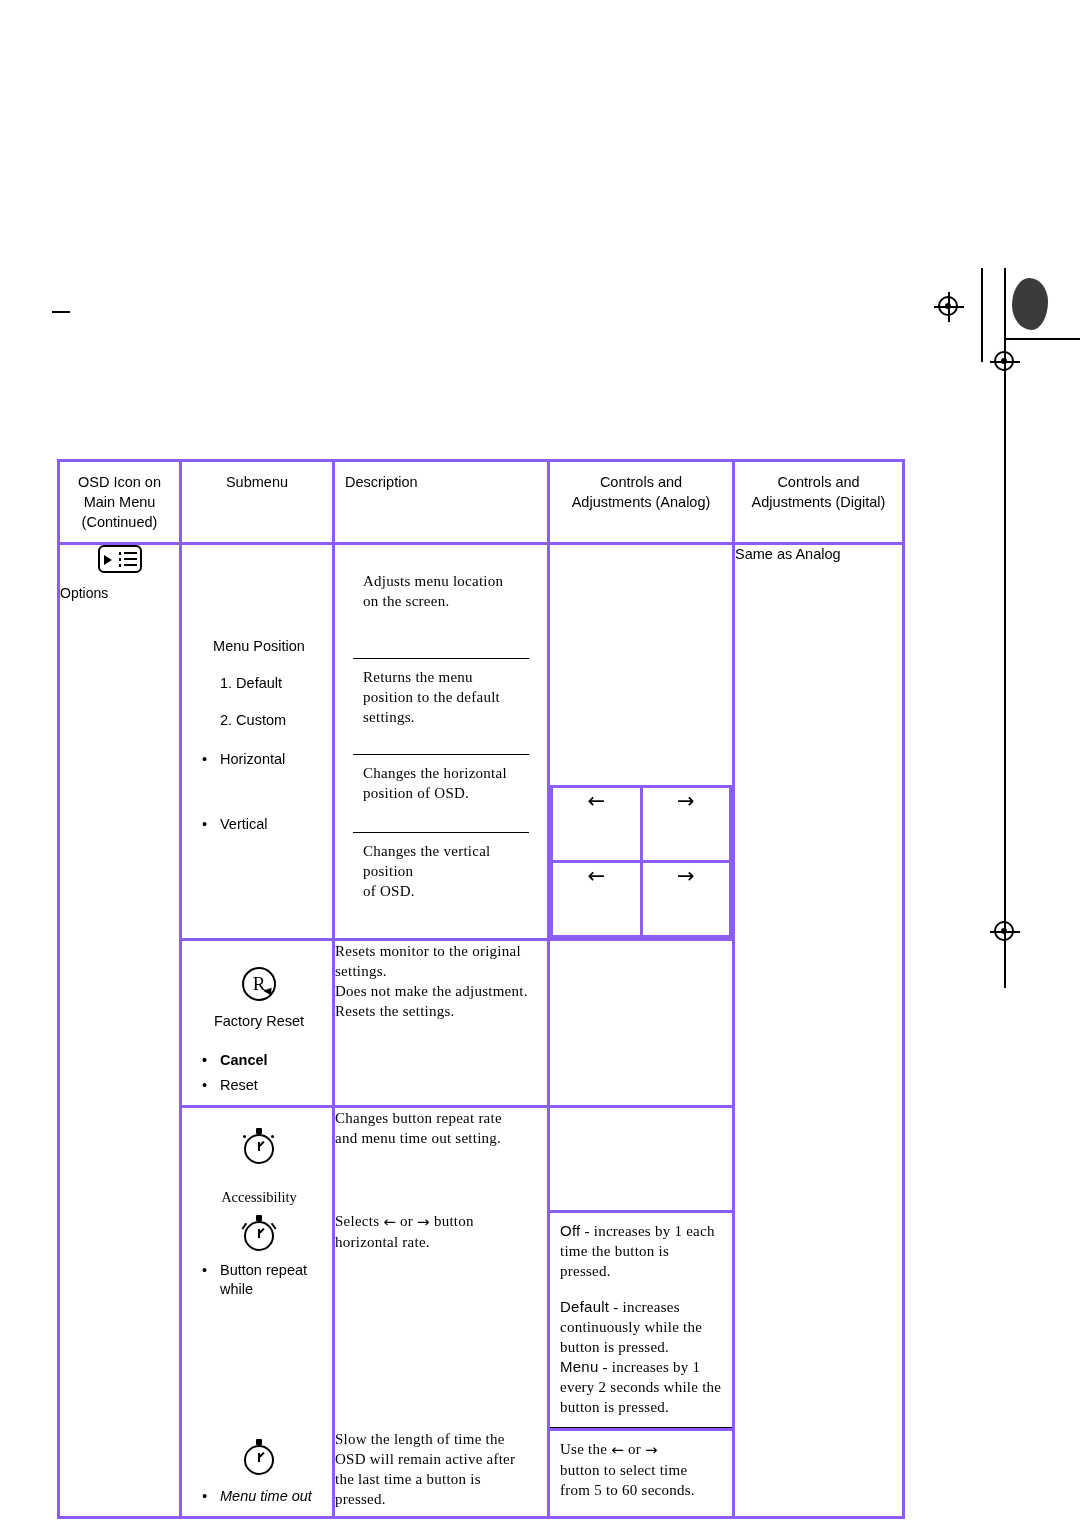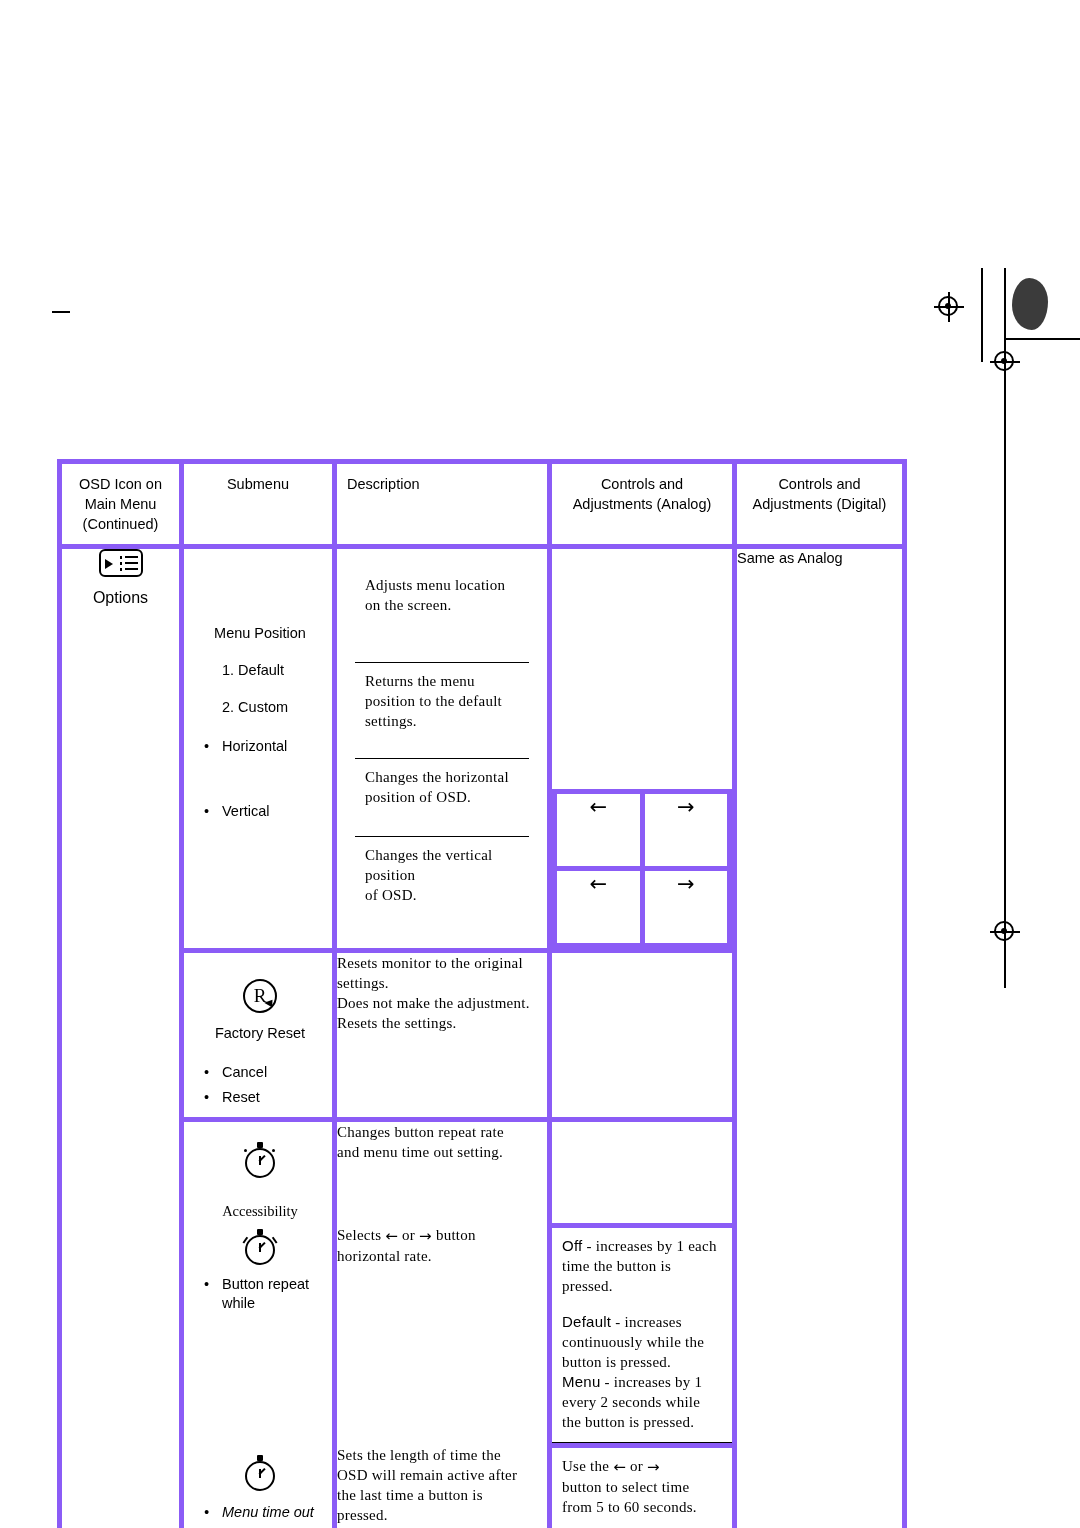--- a/index.html
+++ b/index.html
@@ -66,21 +66,21 @@
   
   #osd-table {
     position: absolute;
     left: 57px;
     top: 459px;
     width: 845px;
     border-collapse: collapse;
     table-layout: fixed;
   }
   #osd-table td, #osd-table th {
-    border: 5px solid #8b5cf6;
+    border: 3px solid #8b5cf6;
     vertical-align: top;
     padding: 0;
   }
   .hdr {
     text-align: center;
     font-size: 14.5px;
     line-height: 20px;
     padding: 10px 4px 10px 4px !important;
     font-family: "Liberation Sans", sans-serif;
     font-weight: normal;
@@ -89,22 +89,22 @@
     font-family: "Liberation Sans", sans-serif;
     font-size: 14.5px;
     line-height: 19px;
   }
 
   .icon-cell {
     text-align: center;
     padding-top: 14px;
   }
   .icon-label {
-    text-align: center;
-    font-size: 16px;
+    text-align: left;
+    font-size: 14px;
     margin-top: 8px;
     font-family: "Liberation Sans", sans-serif;
   }
 
   
   .sub-block { padding: 8px 10px 10px 14px; }
   .sub-center {
     text-align: center;
     font-size: 14.5px;
     font-family: "Liberation Sans", sans-serif;
@@ -387,21 +387,21 @@
               <div class="line" style="top:8px;"></div>
             <div class="dotl" style="top:14px;"></div>
               <div class="line" style="top:14px;"></div>
           </div>
         </div>
         <div class="icon-label">Options</div>
       </td>
 
       <td class="nb-bottom" style="border-bottom:none;">
         <div class="sub-block">
-          <div class="sub-center" style="margin-top:67px;">Menu Position</div>
+          <div class="sub-center" style="margin-top:84px;">Menu Position</div>
           <div class="sub-item">1. Default</div>
           <div class="sub-item">2. Custom</div>
           <div class="bullet-item" style="margin-top:20px;">Horizontal</div>
           <div class="bullet-item" style="margin-top:46px;">Vertical</div>
         </div>
       </td>
 
       <td class="nb-bottom" style="border-bottom:none; padding:18px;">
         <div class="desc" style="height:79px;">Adjusts menu location on the screen.</div>
         <div style="border-top:1px solid #000;"></div>
@@ -443,21 +443,21 @@
       <td>
         <div class="sub-block">
           <div style="text-align:center; margin-top:18px;">
             <span class="ic-reset">
               <span class="ring"></span>
               <span class="r">R</span>
               <span class="tail"></span>
             </span>
           </div>
           <div class="sub-center" style="margin-top:7px;">Factory Reset</div>
-          <div class="bullet-item" style="margin-top:20px;">Cancel</div>
+          <div class="bullet-item" style="margin-top:20px;font-weight:bold;">Cancel</div>
           <div class="bullet-item bullet-tight">Reset</div>
         </div>
       </td>
       <td class="desc">
         <div>Resets monitor to the original settings.</div>
         <div>Does not make the adjustment.</div>
         <div>Resets the settings.</div>
       </td>
       <td></td>
     </tr>
@@ -541,21 +541,21 @@
               <span class="face"></span>
               <span class="stem"></span>
               <span class="hand-v"></span>
               <span class="hand-d"></span>
             </span>
           </div>
           <div class="bullet-item" style="margin-top:8px;font-style:italic;">Menu time out</div>
         </div>
       </td>
       <td class="desc nb-top" style="border-top:none;">
-        <div>Sets the length of time the</div>
+        <div>Slow the length of time the</div>
         <div>OSD will remain active after</div>
         <div>the last time a button is</div>
         <div>pressed.</div>
       </td>
       <td style="padding:0;">
         <div class="adj" style="border-left:none; border-right:none; padding:8px 10px;">
           <div>
             <span>Use the</span>
             <span class="inline-arrow">←</span>
             <span>or</span>

